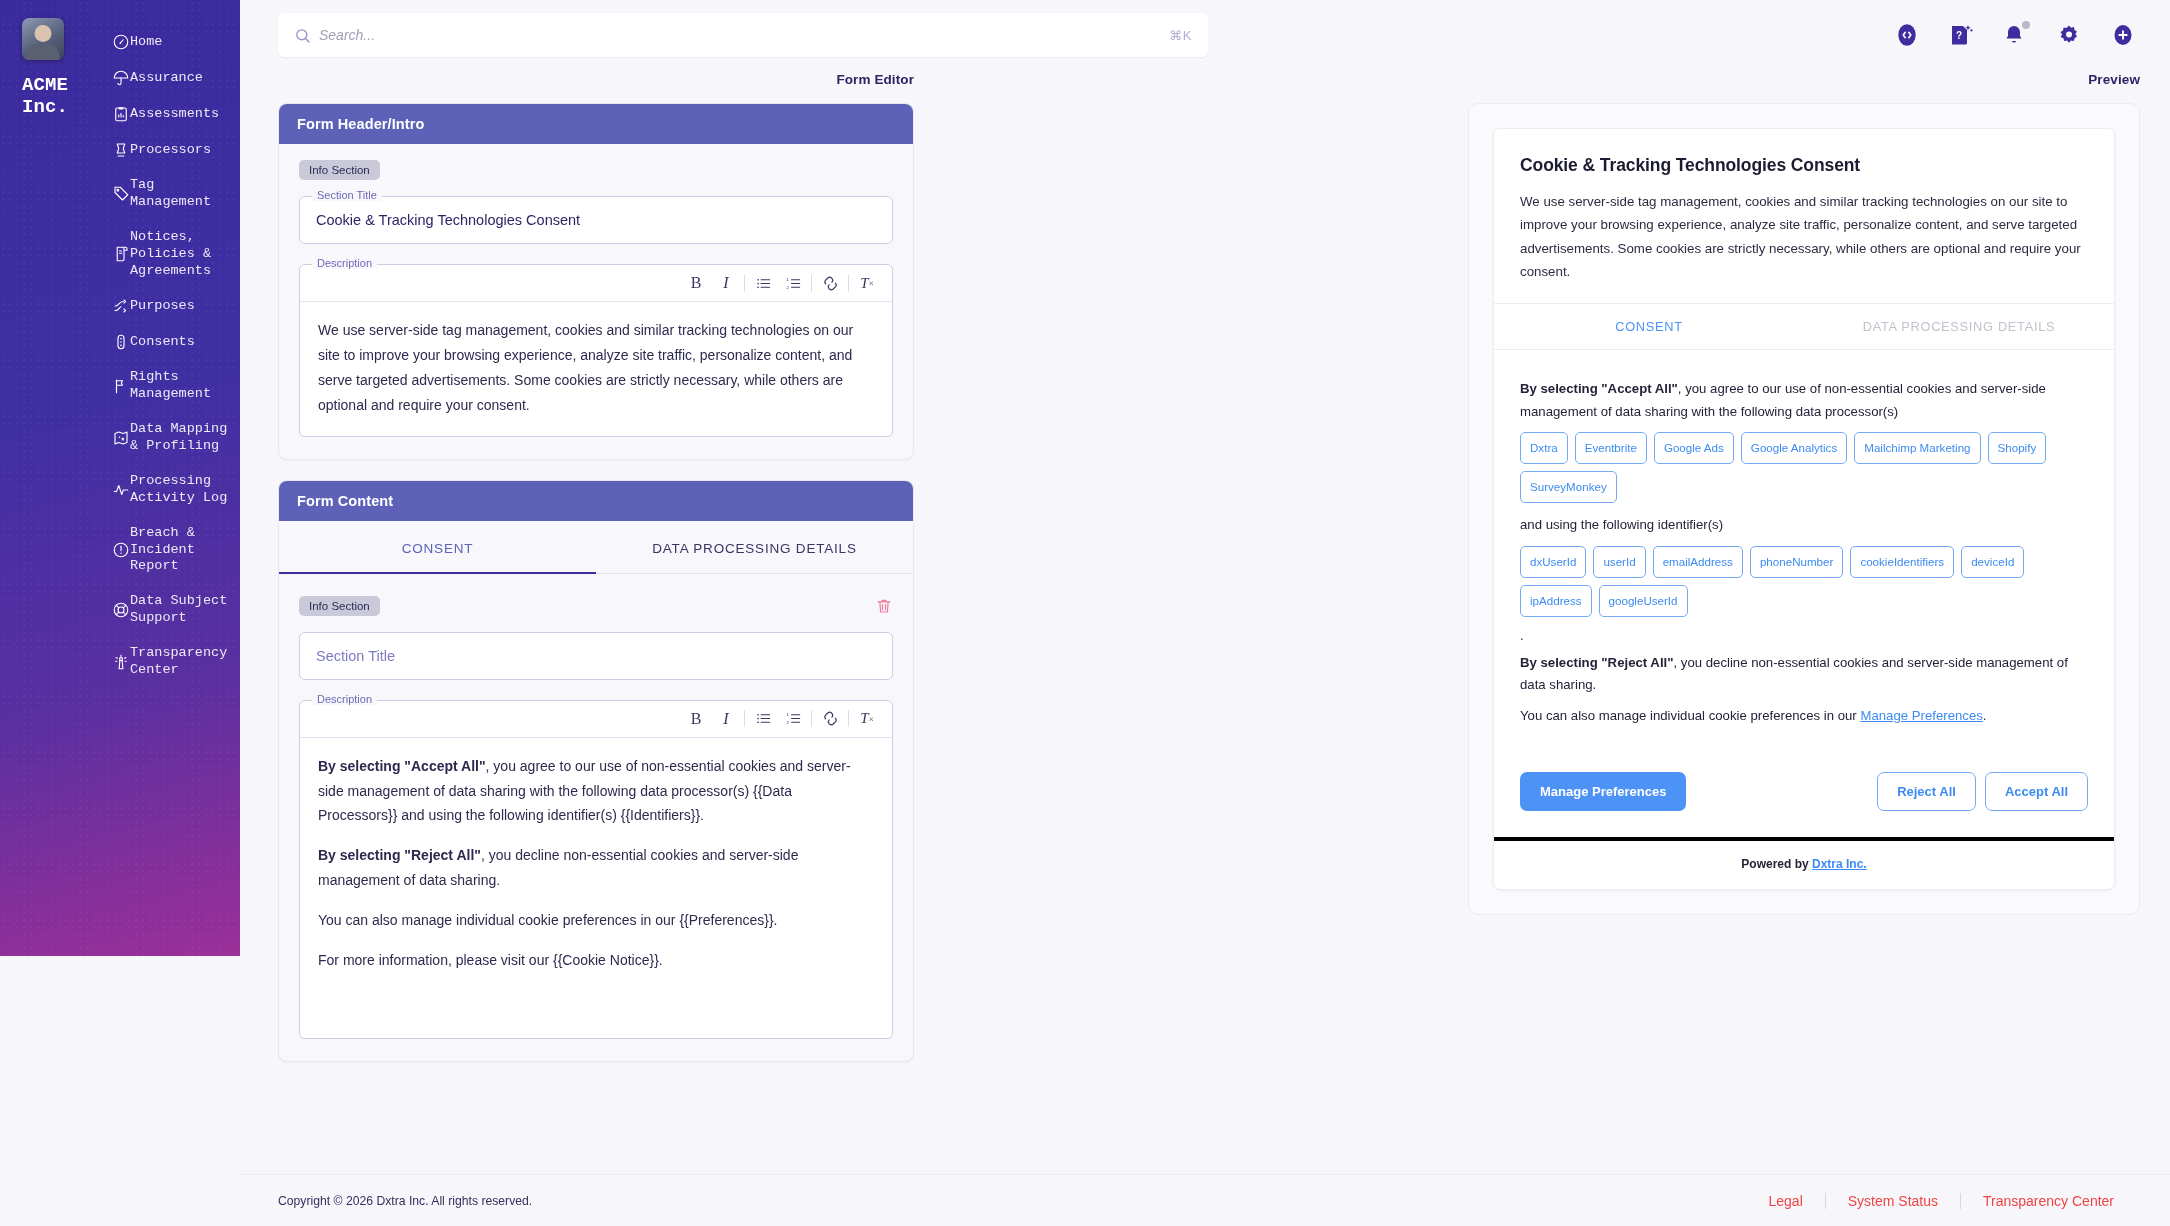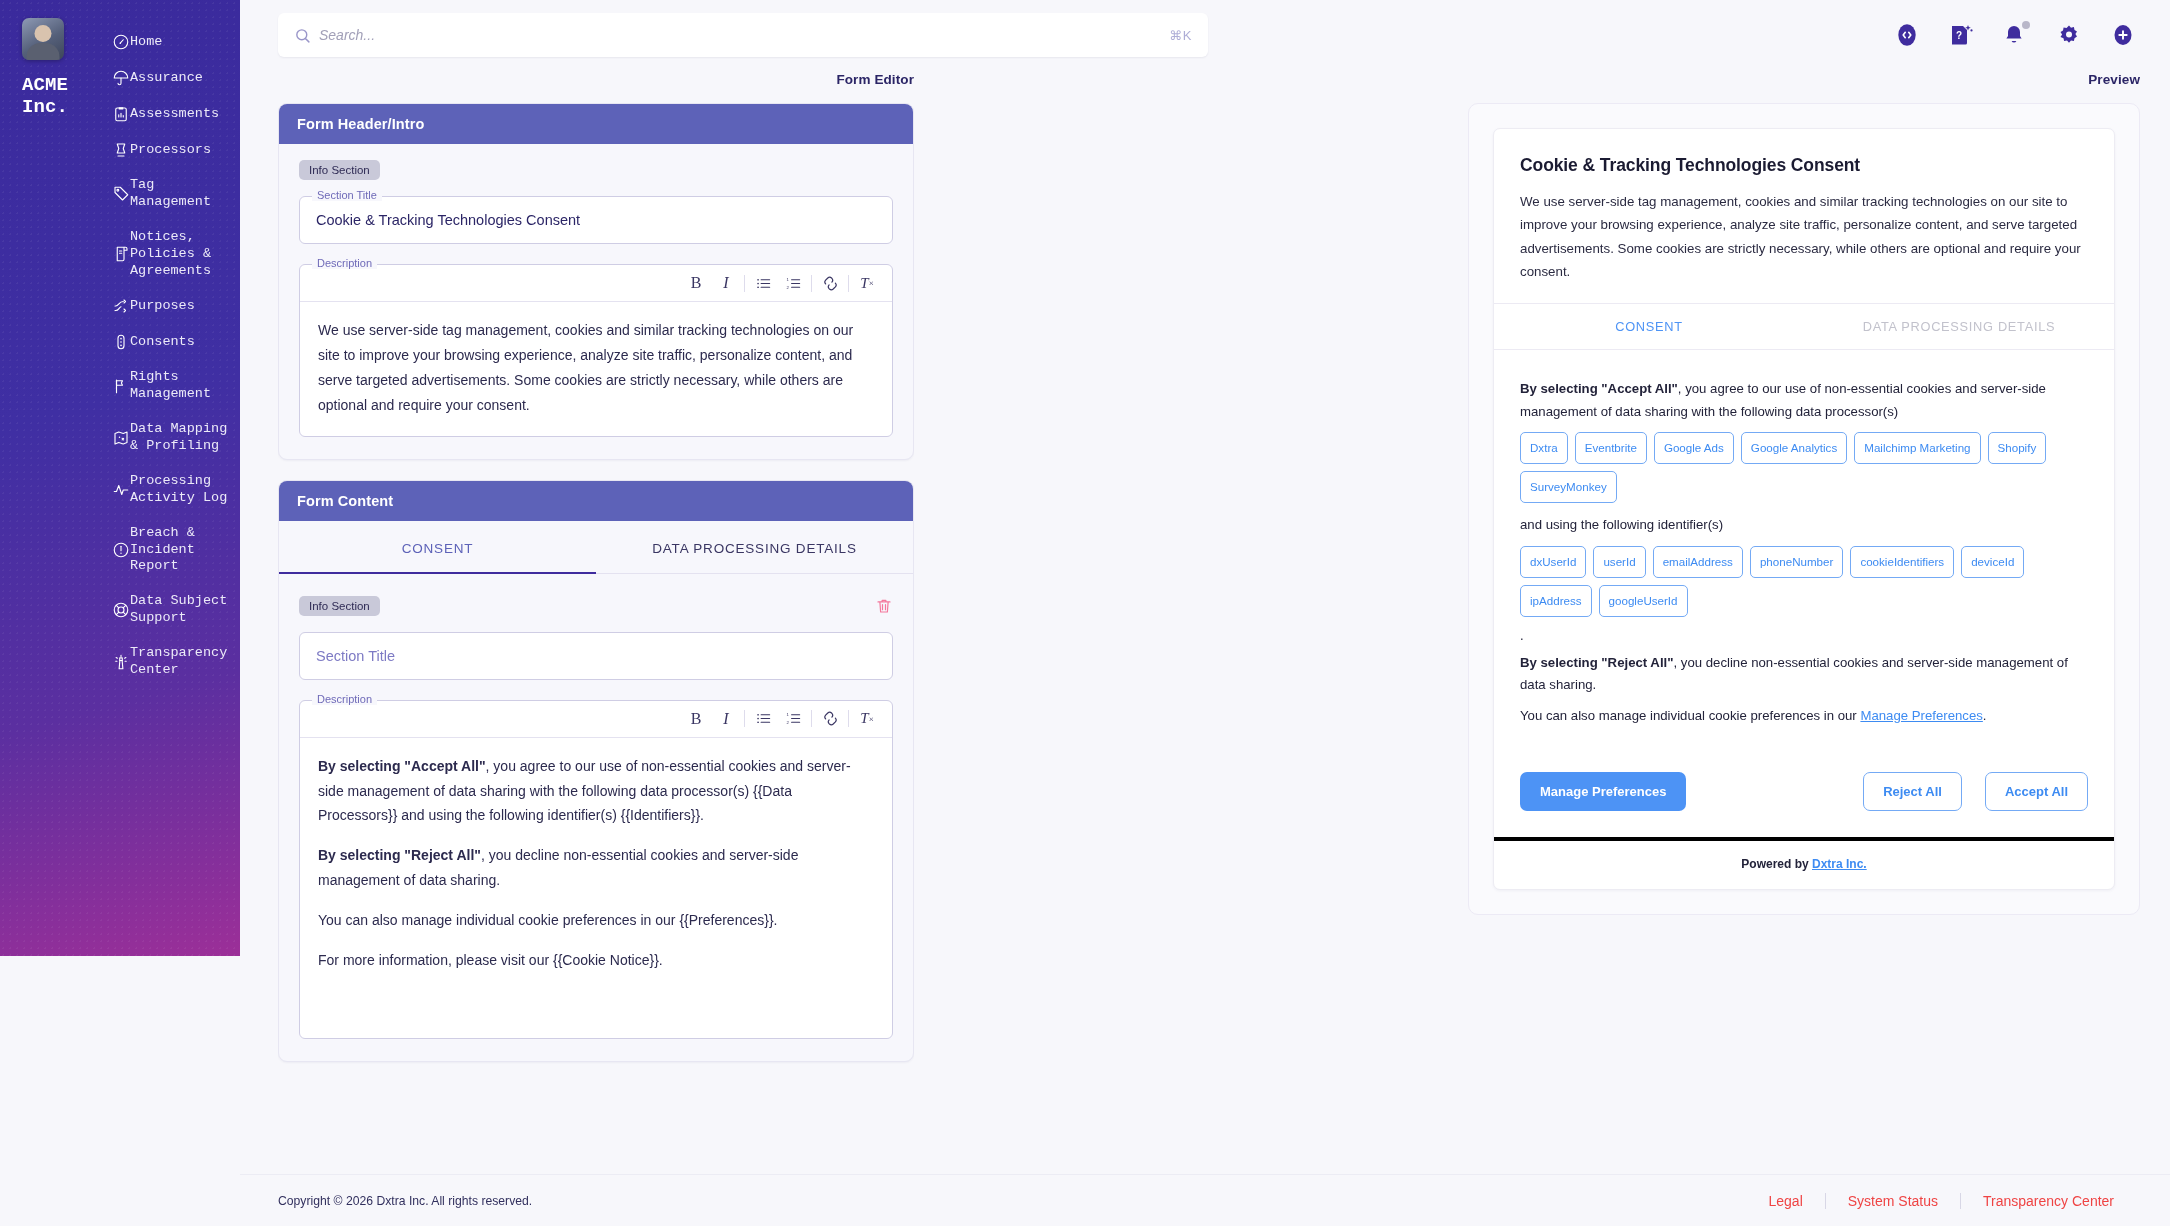--- a/index.html
+++ b/index.html
@@ -182,21 +182,21 @@
   .pv-actions {
     display:flex; align-items:center; justify-content:space-between;
     padding: 14px 26px 26px 26px;
   }
   .btn {
     font-family:inherit; font-size:13px; font-weight:700; border-radius:7px;
     padding: 11px 19px; cursor:pointer; border:1px solid transparent;
   }
   .btn-primary { background:#4d93f5; color:#fff; }
   .btn-outline { background:#fff; color:#3d8bf2; border-color:#74aaf5; font-weight:700; }
-  .btn-group { display:flex; gap:23px; }
+  .btn-group { display:flex; gap:9px; }
   .pv-footer {
     border-top:4px solid #000000; text-align:center;
     padding: 16px 0 18px 0; font-size:12px; color:#23233a; font-weight:700;
   }
 
   
   .page-footer {
     height: 52px; flex:0 0 52px; display:flex; align-items:center;
     padding: 0 34px 0 38px; border-top:1px solid #ececf4; background:#f7f7fb;
   }

